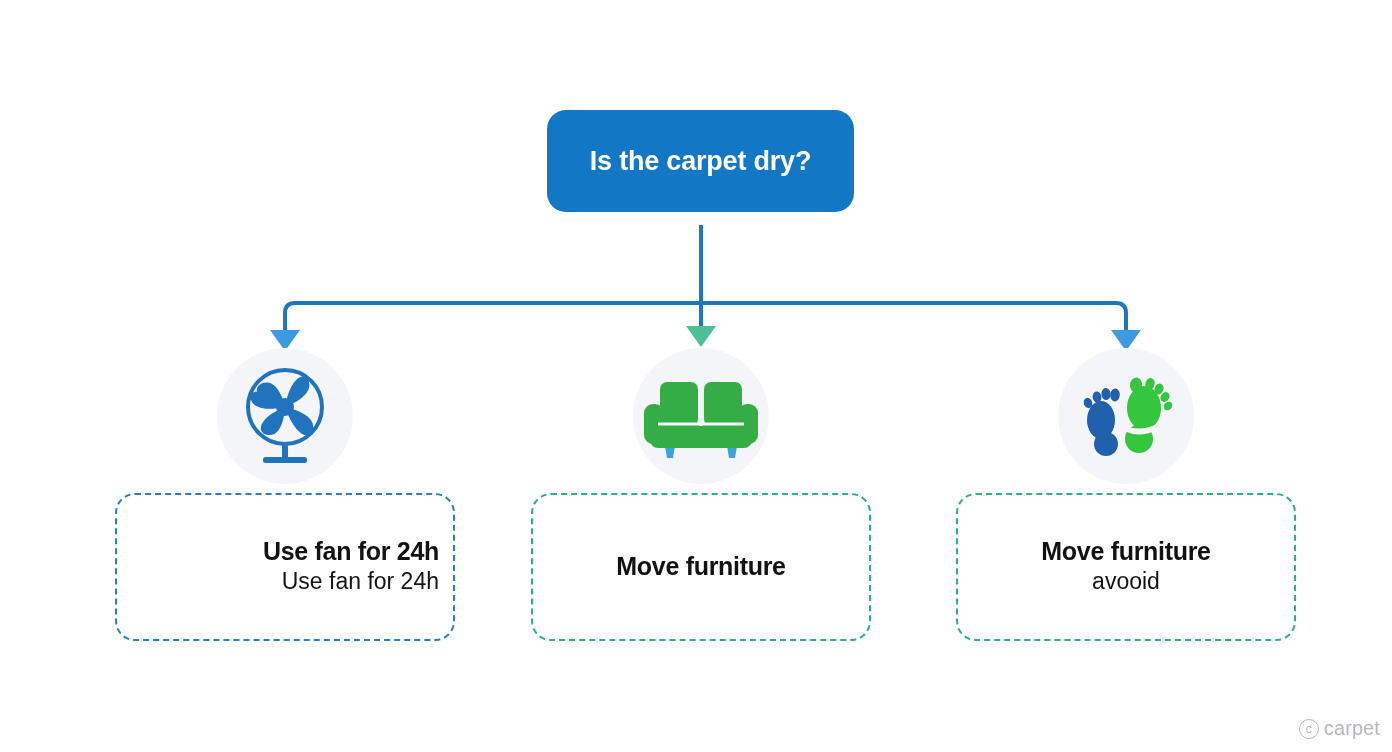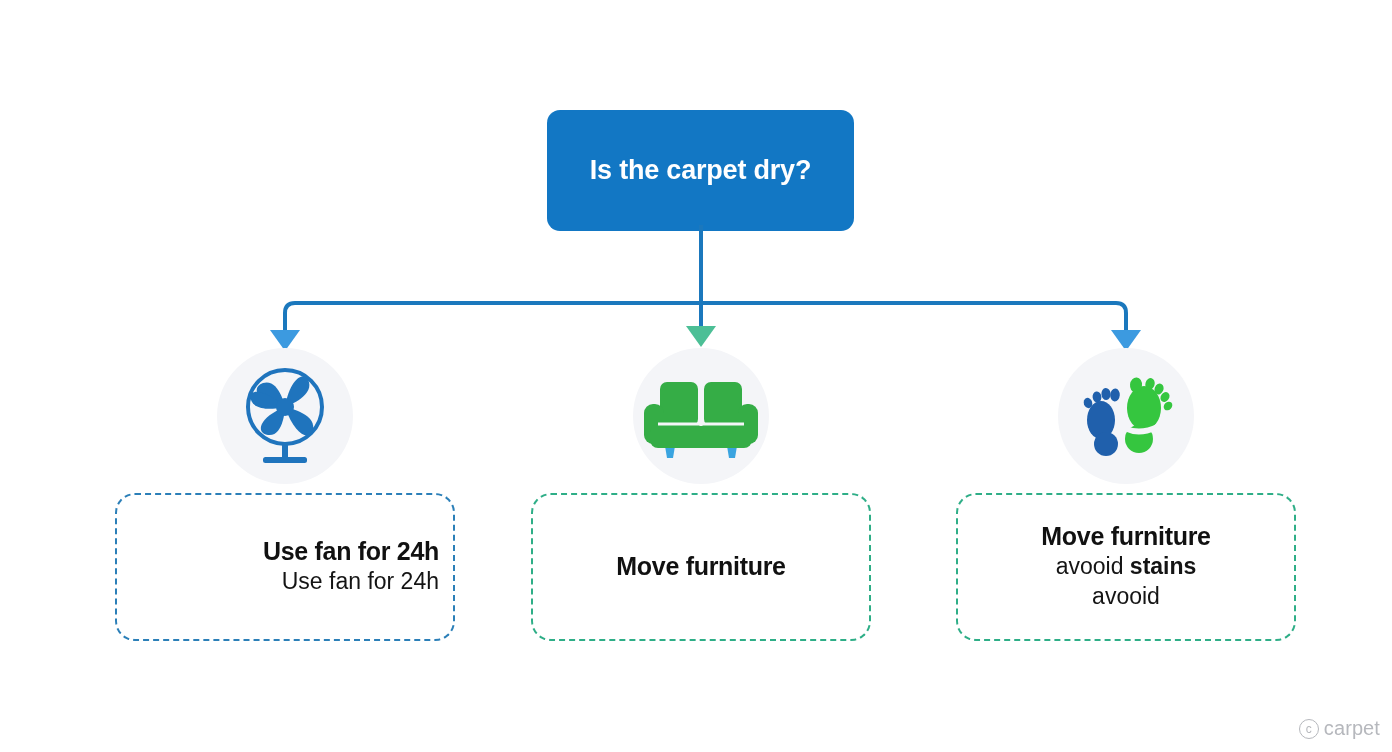--- a/index.html
+++ b/index.html
@@ -20,23 +20,23 @@
     width: 1392px;
     height: 752px;
   }
 
   
   .root-node {
     position: absolute;
     left: 547px;
     top: 110px;
     width: 307px;
-    height: 121px;
+    height: 102px;
     background: #1277c4;
-    border-radius: 13px;
+    border-radius: 19px;
     display: flex;
     align-items: center;
     justify-content: center;
     box-sizing: border-box;
   }
   .root-node-label {
     color: #ffffff;
     font-size: 27px;
     font-weight: bold;
     letter-spacing: -0.2px;
@@ -235,23 +235,20 @@
           <ellipse cx="85" cy="25" rx="4.4" ry="5.6" transform="rotate(24 85 25)"></ellipse>
           <ellipse cx="91" cy="33" rx="4.2" ry="5.2" transform="rotate(34 91 33)"></ellipse>
           <ellipse cx="94" cy="42" rx="3.8" ry="4.8" transform="rotate(44 94 42)"></ellipse>
         </g>
 
         <path d="M53,62 Q66,68 83,60 L83,66 Q66,74 53,68 Z" fill="#f4f5f8"></path>
       </svg>
     </div>
     <div class="card green">
       <div class="card-title">Move furniture</div>
-      <div class="card-sub">
-        <span>avooid </span><span class="semi">stains</span>
-      </div>
       <div class="card-sub2">avooid</div>
     </div>
   </div>
 
   <div class="watermark">
     <span class="wm-mark">c</span>
     <span>carpet</span>
   </div>
 
 </div>

